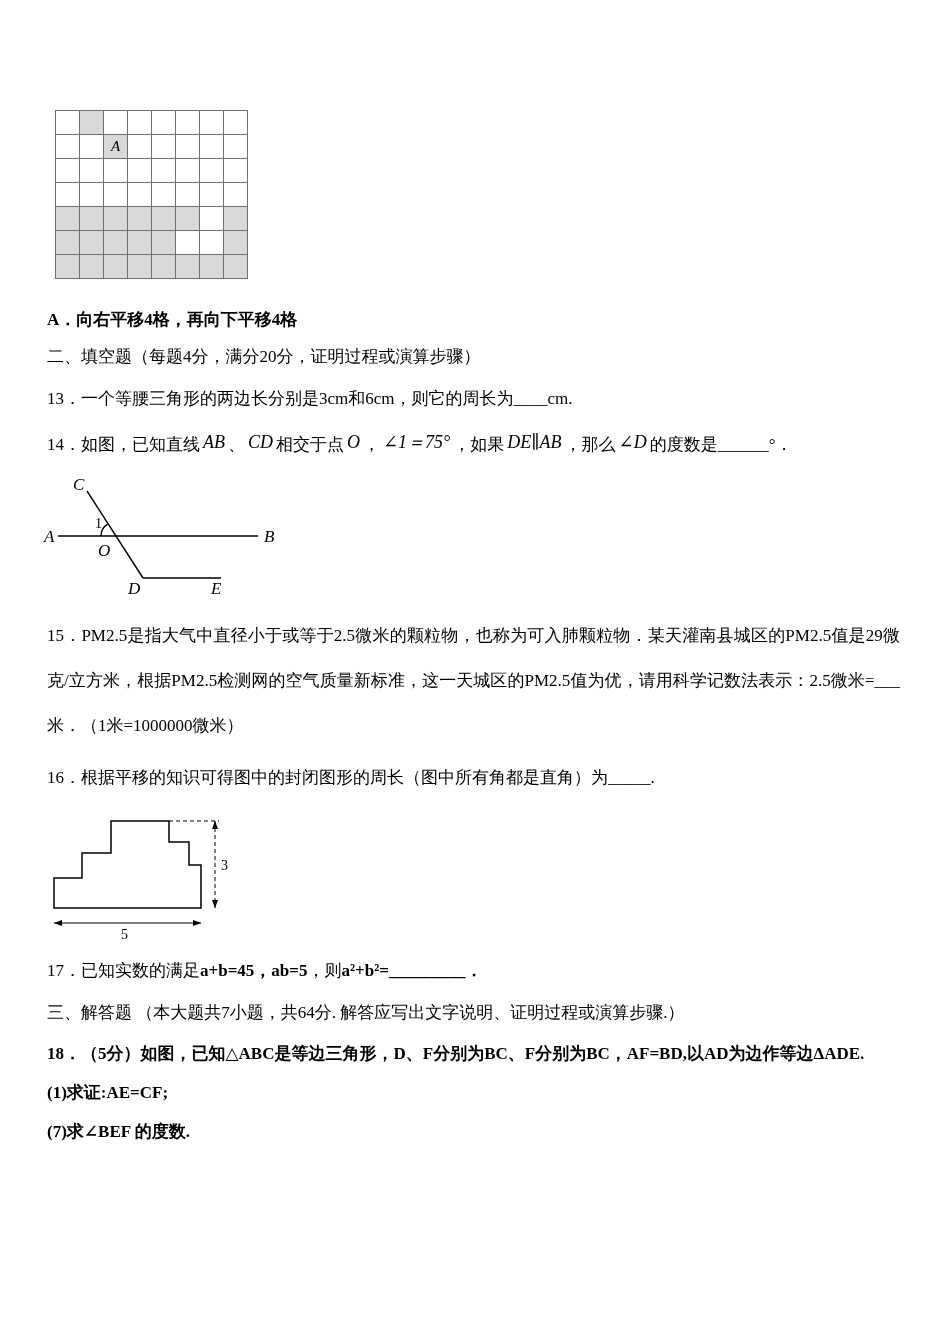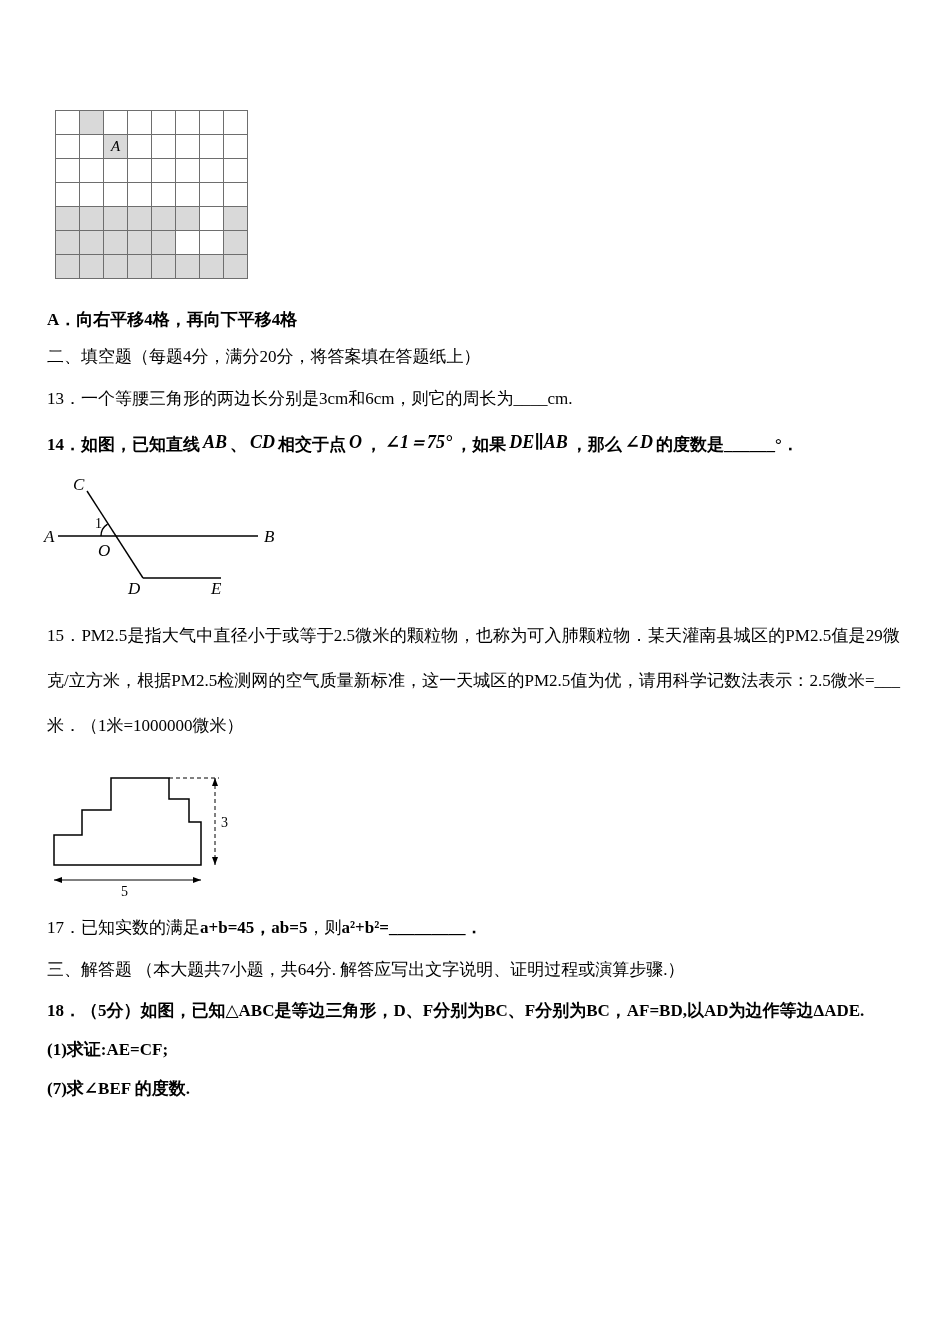--- a/index.html
+++ b/index.html
@@ -16,21 +16,21 @@
   .tgrid .cell{width:24px;height:24px;box-sizing:border-box;
     border-right:1px solid #6e6e6e;border-bottom:1px solid #6e6e6e;}
   .tgrid .shaded{background:#d9d9d9;}
   .tgrid .labelled{display:flex;align-items:center;justify-content:center;
     font-style:italic;font-size:15px;}
   
   .options{margin-top:30px;}
   .option{font-weight:bold;margin:16px 0 14px 0;line-height:22px;}
   .sec-title{margin-top:12px;line-height:24px;}
   .q{margin-top:10px;line-height:26px;}
-  .q14{margin-top:4px;font-weight:bold;}
+  .q14{margin-top:4px;}
   .math{font-style:italic;font-size:18px;vertical-align:2px;padding:0 3px;
     font-family:"Liberation Serif","DejaVu Serif",serif;}
   .bold{font-weight:bold;}
   .q15{font-weight:normal;line-height:45px;text-align:justify;margin-top:12px;}
   .q18block{font-weight:bold;}
   .q18block p{margin:0 0 15px 0;line-height:24px;}
   
   .fig14{margin:18px 0 0 -4px;display:block;}
   .fig16{margin:10px 0 0 2px;display:block;}
   svg text{font-family:"Liberation Serif","DejaVu Serif",serif;}
@@ -100,21 +100,21 @@
         <div class="cell shaded"></div>
         <div class="cell shaded"></div>
         <div class="cell shaded"></div>
       </div>
   </div>
 
   <div class="options">
     <p class="option"><span>A．</span><span>向右平移4格，再向下平移4格</span></p>
   </div>
 
-  <p class="sec-title">二、填空题（每题4分，满分20分，将答案填在答题纸上）</p>
+  <p class="sec-title">二、填空题（每题4分，满分20分，证明过程或演算步骤）</p>
 
   <p class="q"><span>13．</span><span>一个等腰三角形的两边长分别是3cm和6cm，则它的周长为____cm.</span></p>
 
   <p class="q q14"><span>14．</span><span>如图，已知直线</span><span class="math">AB</span><span>、</span><span class="math">CD</span><span>相交于点</span><span class="math">O</span><span>，</span><span class="math">∠1＝75°</span><span>，如果</span><span class="math">DE∥AB</span><span>，那么</span><span class="math">∠D</span><span>的度数是______°．</span></p>
 
   <svg class="fig14" width="260" height="125" viewBox="0 0 260 125">
     <g stroke="#000" stroke-width="1.4">
       <line x1="15" y1="60" x2="215" y2="60"></line>
       <line x1="44" y1="15" x2="100" y2="102"></line>
       <line x1="100" y1="102" x2="178" y2="102"></line>
@@ -124,20 +124,21 @@
     <text class="lbl" x="1" y="66">A</text>
     <text class="lbl" x="221" y="66">B</text>
     <text class="lbl" x="55" y="80">O</text>
     <text class="lbl" x="85" y="118">D</text>
     <text class="lbl" x="168" y="118">E</text>
     <text class="dim" x="52" y="52">1</text>
   </svg>
 
   <p class="q q15"><span>15．</span><span>PM2.5是指大气中直径小于或等于2.5微米的颗粒物，也称为可入肺颗粒物．某天灌南县城区的PM2.5值是29微克/立方米，根据PM2.5检测网的空气质量新标准，这一天城区的PM2.5值为优，请用科学记数法表示：2.5微米=___米．（1米=1000000微米）</span></p>
 
+  <p class="q"><span>16．</span><span>根据平移的知识可得图中的封闭图形的周长（图中所有角都是直角）为_____.</span></p>
 
   <svg class="fig16" width="230" height="140" viewBox="0 0 230 140">
     <polygon points="5,100 5,70 33,70 33,45 62,45 62,13 120,13 120,34 140,34 140,57 152,57 152,100" fill="none" stroke="#000" stroke-width="1.5"></polygon>
     <g stroke="#000" stroke-width="1">
       <line x1="120" y1="13" x2="170" y2="13" stroke-dasharray="4,3"></line>
       <line x1="166" y1="13" x2="166" y2="100" stroke-dasharray="4,3"></line>
       <line x1="5" y1="115" x2="152" y2="115"></line>
     </g>
     <g fill="#000">
       <polygon points="166,13 163,21 169,21"></polygon>

